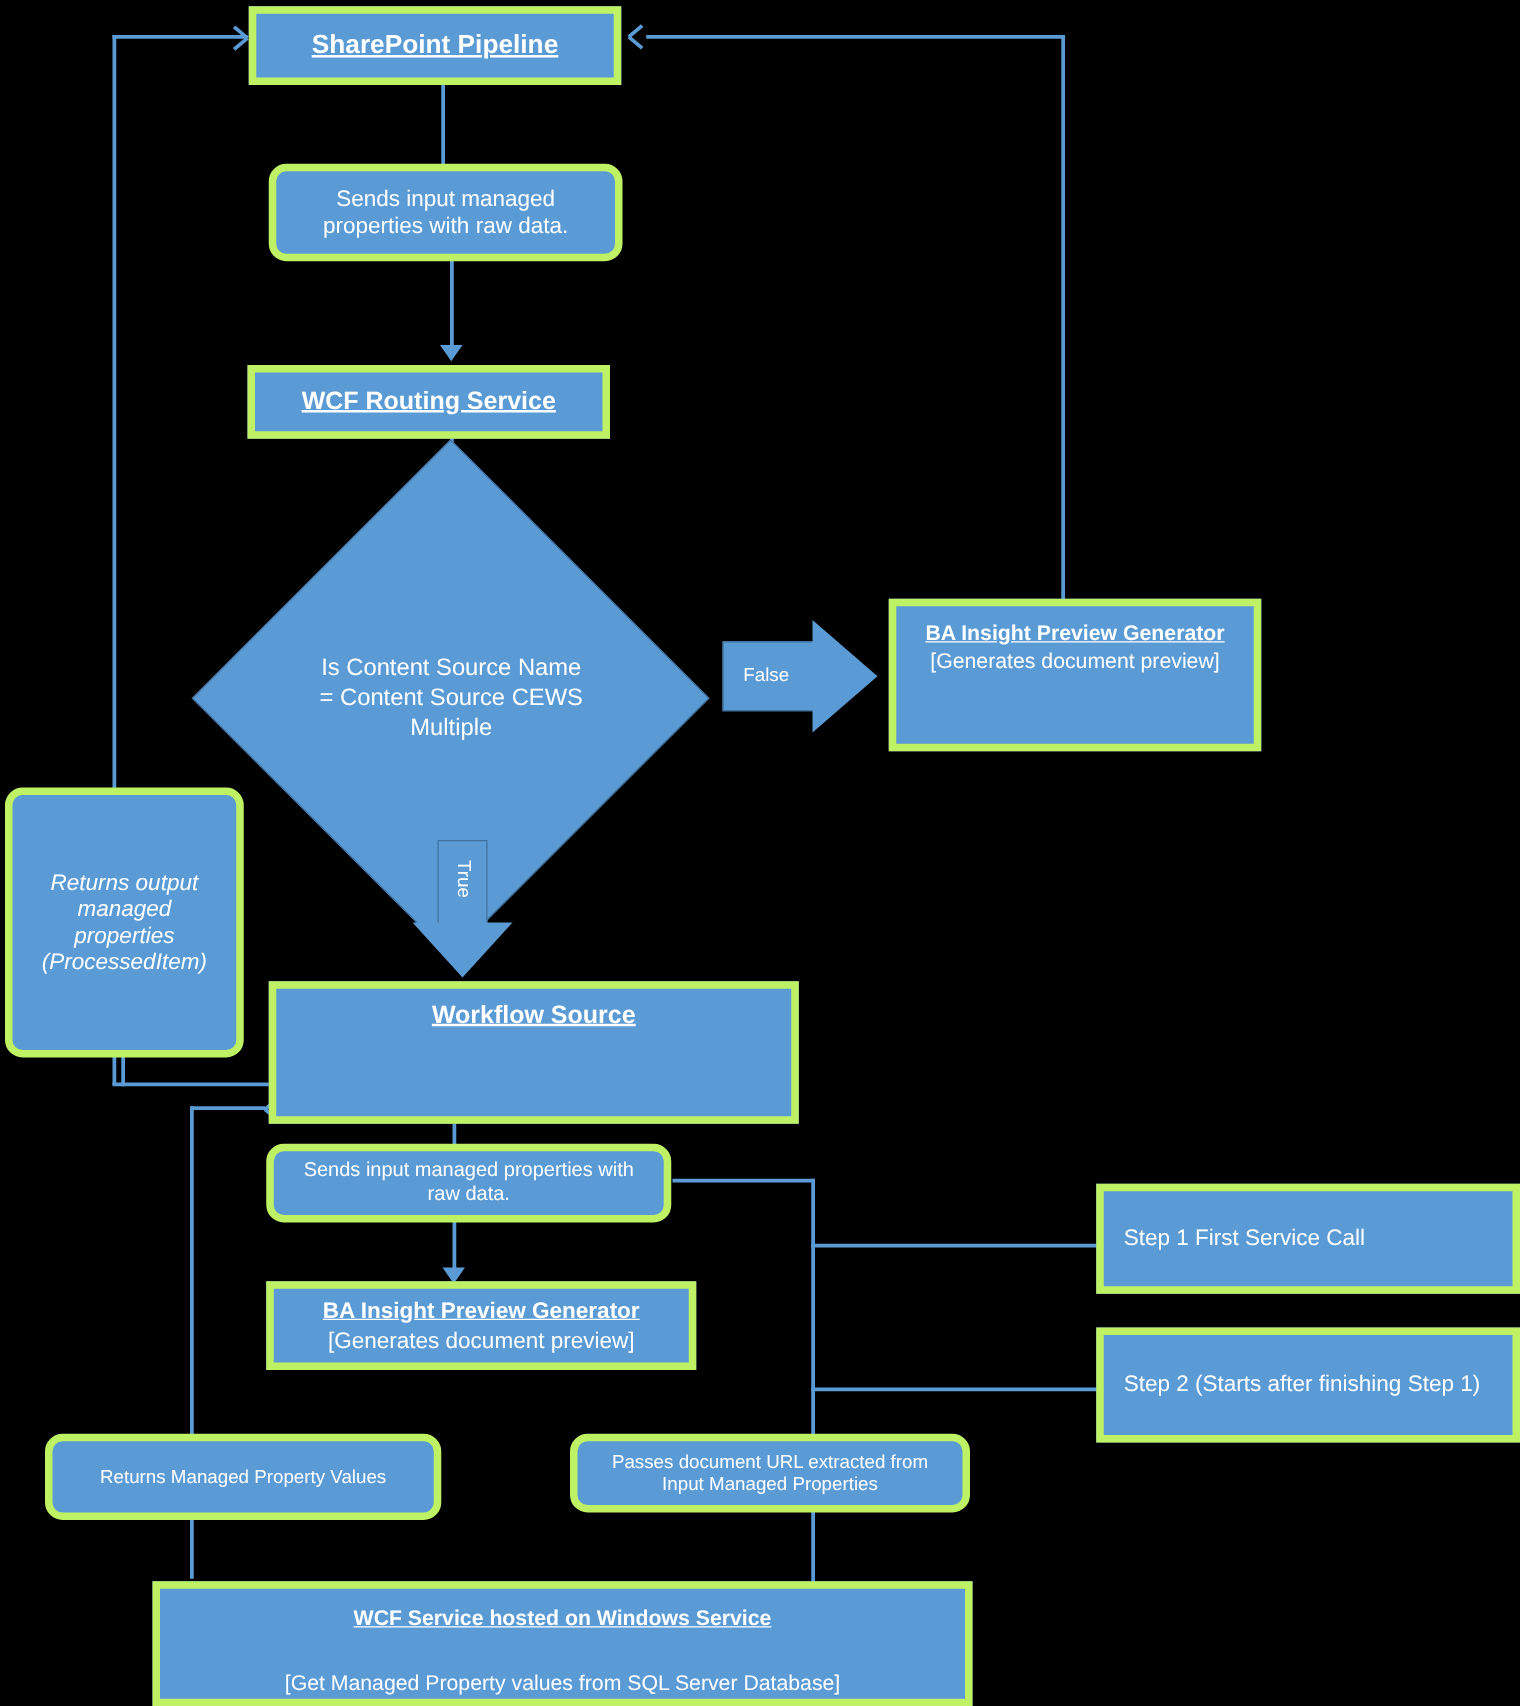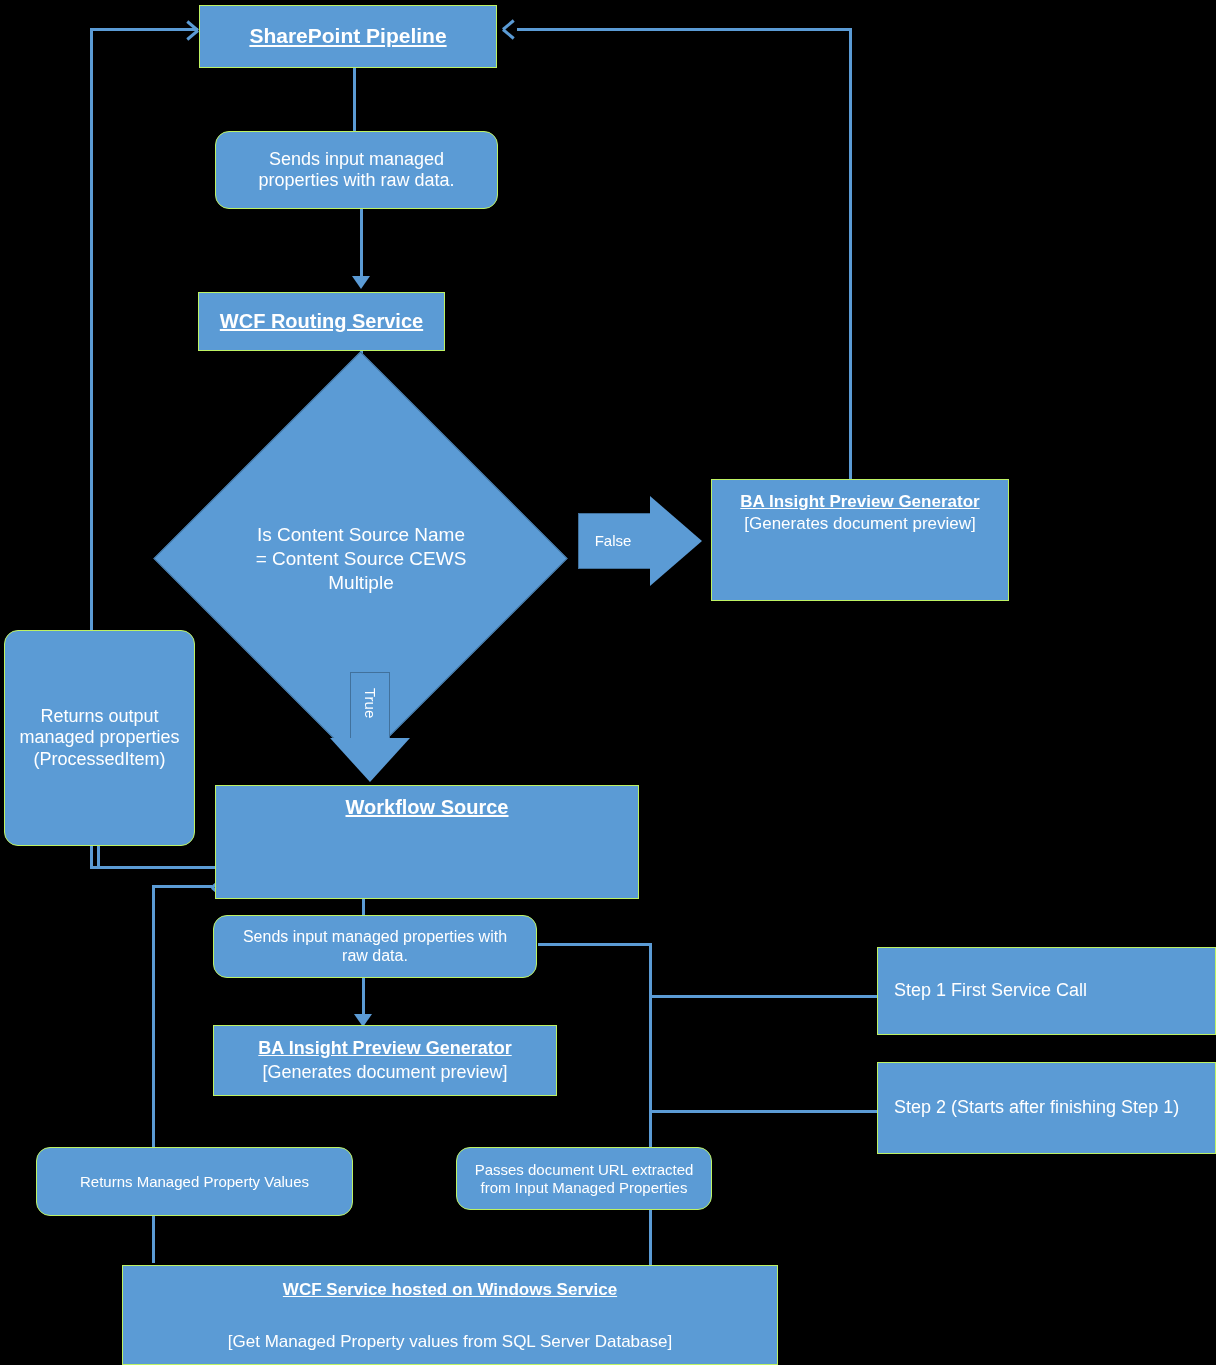--- a/index.html
+++ b/index.html
@@ -1,19 +1,19 @@
 <!DOCTYPE html>
 <html><head>
 <meta charset="utf-8">
 <style>
   html,body{margin:0;padding:0;background:#000;}
   body{width:1216px;height:1365px;font-family:"Liberation Sans",sans-serif;}
   #stage{position:relative;width:1216px;height:1365px;background:#000;overflow:hidden;}
 
-  .node{position:absolute;box-sizing:border-box;background:#5B9BD5;border:1px solid #bef264;
+  .node{position:absolute;box-sizing:border-box;background:#5B9BD5;border:6px solid #bef264;
         color:#fff;display:flex;flex-direction:column;align-items:center;justify-content:center;
         text-align:center;line-height:1.18;}
   .node.rounded{border-radius:14px;}
   .title{font-weight:bold;text-decoration:underline;}
   .sub{font-weight:normal;}
   .plain{font-weight:normal;}
 
   
   .ln{position:absolute;background:#5B9BD5;}
   .vh{width:3px;}
@@ -93,21 +93,21 @@
   <div class="ln vh" style="left:152px;top:1215px;height:48px;"></div>
 
   <div class="node" style="left:199px;top:5px;width:298px;height:63px;font-size:21px;">
     <span class="title">SharePoint Pipeline</span>
   </div>
 
   <div class="node rounded" style="left:215px;top:131px;width:283px;height:78px;font-size:18px;padding:0 18px;">
     <span class="plain">Sends input managed properties with raw data.</span>
   </div>
 
-  <div class="node" style="left:198px;top:292px;width:247px;height:59px;font-size:20px;">
+  <div class="node" style="left:198px;top:292px;width:290px;height:59px;font-size:20px;">
     <span class="title">WCF Routing Service</span>
   </div>
 
   <div class="diamond" style="left:214px;top:412px;width:293px;height:293px;"></div>
   <div class="diamond-text" style="left:255px;top:470px;width:212px;height:178px;font-size:19px;">
     <span>Is Content Source Name = Content Source CEWS Multiple</span>
   </div>
 
   <div class="blockarrow-r" style="left:578px;top:469px;width:126px;height:144px;">
     <div class="shaft" style="left:0;top:44px;width:75px;height:56px;"></div>
@@ -119,21 +119,21 @@
     <span class="title" style="font-size:17px;">BA Insight Preview Generator</span>
     <span class="sub" style="font-size:17px;margin-top:2px;">[Generates document preview]</span>
   </div>
 
   <div class="blockarrow-d" style="left:322px;top:672px;width:96px;height:112px;">
     <div class="shaft" style="left:28px;top:0;width:40px;height:70px;"></div>
     <div class="head" style="left:8px;top:66px;"></div>
     <div class="lbl" style="left:40px;top:16px;">True</div>
   </div>
 
-  <div class="node rounded" style="left:4px;top:630px;width:191px;height:216px;font-size:18px;padding:0 12px;">
+  <div class="node rounded" style="left:4px;top:630px;width:191px;height:216px;font-size:18px;padding:0 12px;font-style:italic;">
     <span class="plain">Returns output managed properties</span>
     <span class="plain" style="">(ProcessedItem)</span>
   </div>
 
   <div class="node" style="left:215px;top:785px;width:424px;height:114px;font-size:16px;padding:10px 14px 0;justify-content:flex-start;">
     <span class="title" style="font-size:20px;">Workflow Source</span>
   </div>
 
   <div class="node rounded" style="left:213px;top:915px;width:324px;height:63px;font-size:16px;padding:0 16px;">
     <span class="plain">Sends input managed properties with raw data.</span>
@@ -149,21 +149,21 @@
   </div>
 
   <div class="node" style="left:877px;top:1062px;width:339px;height:92px;font-size:18px;align-items:flex-start;padding-left:16px;">
     <span class="plain">Step 2 (Starts after finishing Step 1)</span>
   </div>
 
   <div class="node rounded" style="left:36px;top:1147px;width:317px;height:69px;font-size:15px;padding:0 14px;">
     <span class="plain">Returns Managed Property Values</span>
   </div>
 
-  <div class="node rounded" style="left:456px;top:1147px;width:256px;height:63px;font-size:15px;padding:0 12px;">
+  <div class="node rounded" style="left:456px;top:1147px;width:320px;height:63px;font-size:15px;padding:0 12px;">
     <span class="plain">Passes document URL extracted from Input Managed Properties</span>
   </div>
 
   <div class="node" style="left:122px;top:1265px;width:656px;height:100px;font-size:17px;padding-top:14px;justify-content:flex-start;">
     <span class="title" style="font-size:17px;">WCF Service hosted on Windows Service</span>
     <span class="sub" style="font-size:17px;margin-top:32px;">[Get Managed Property values from SQL Server Database]</span>
   </div>
 
 </div>
 

